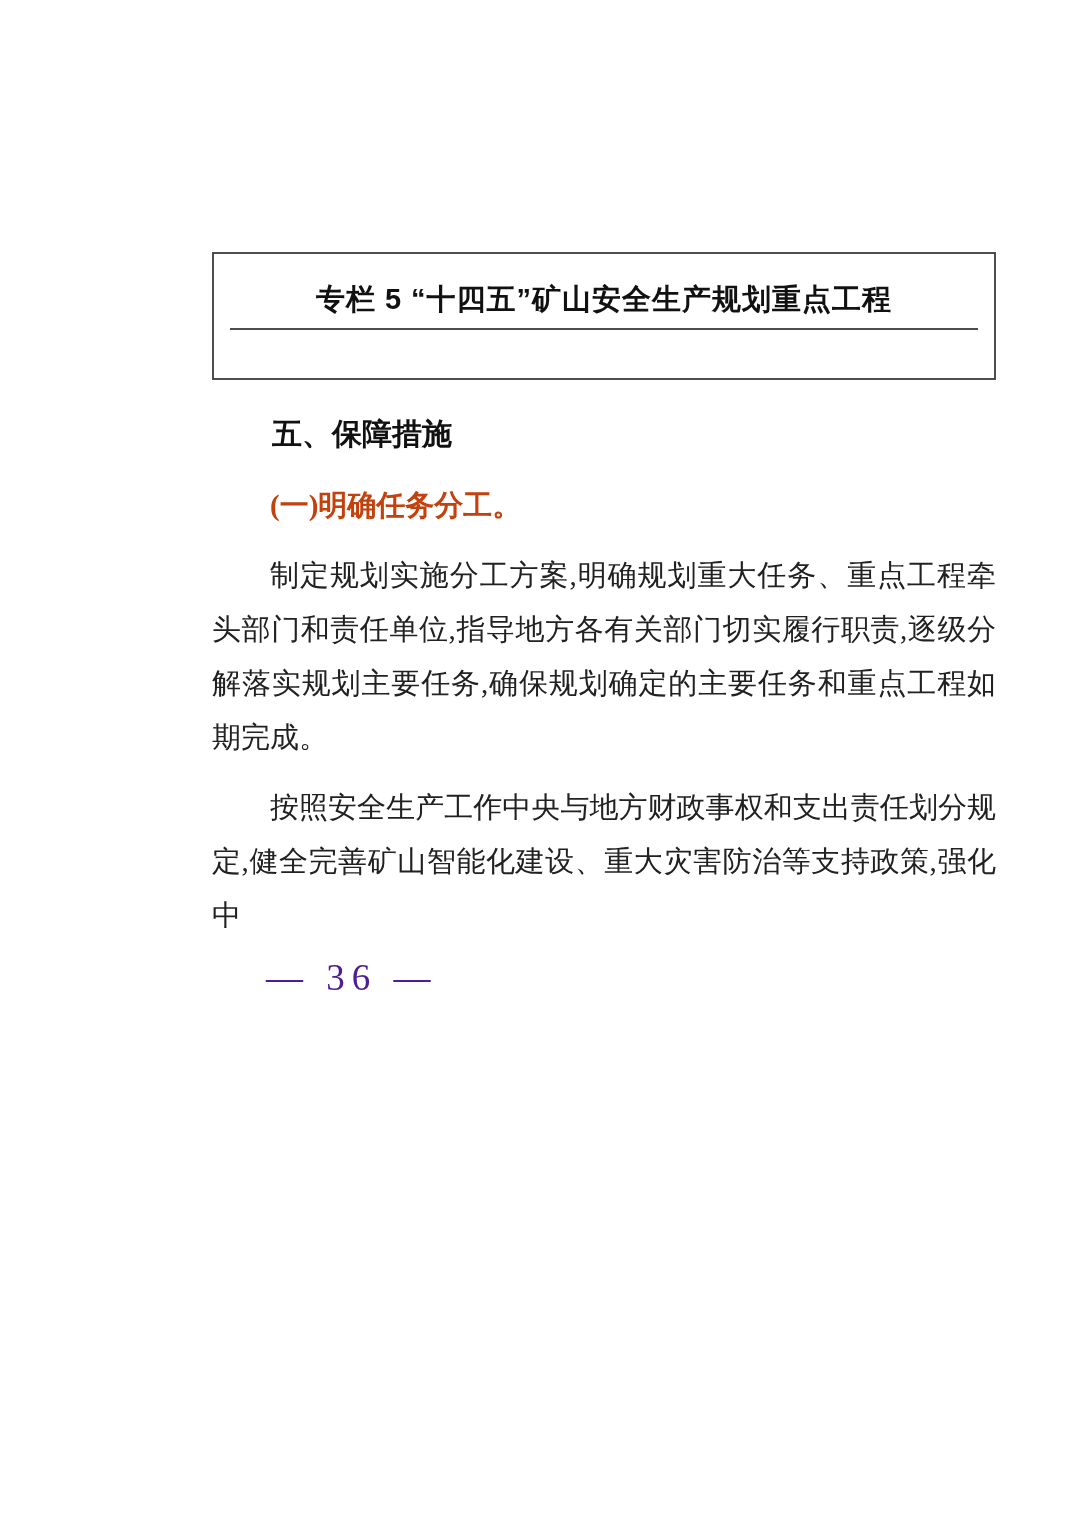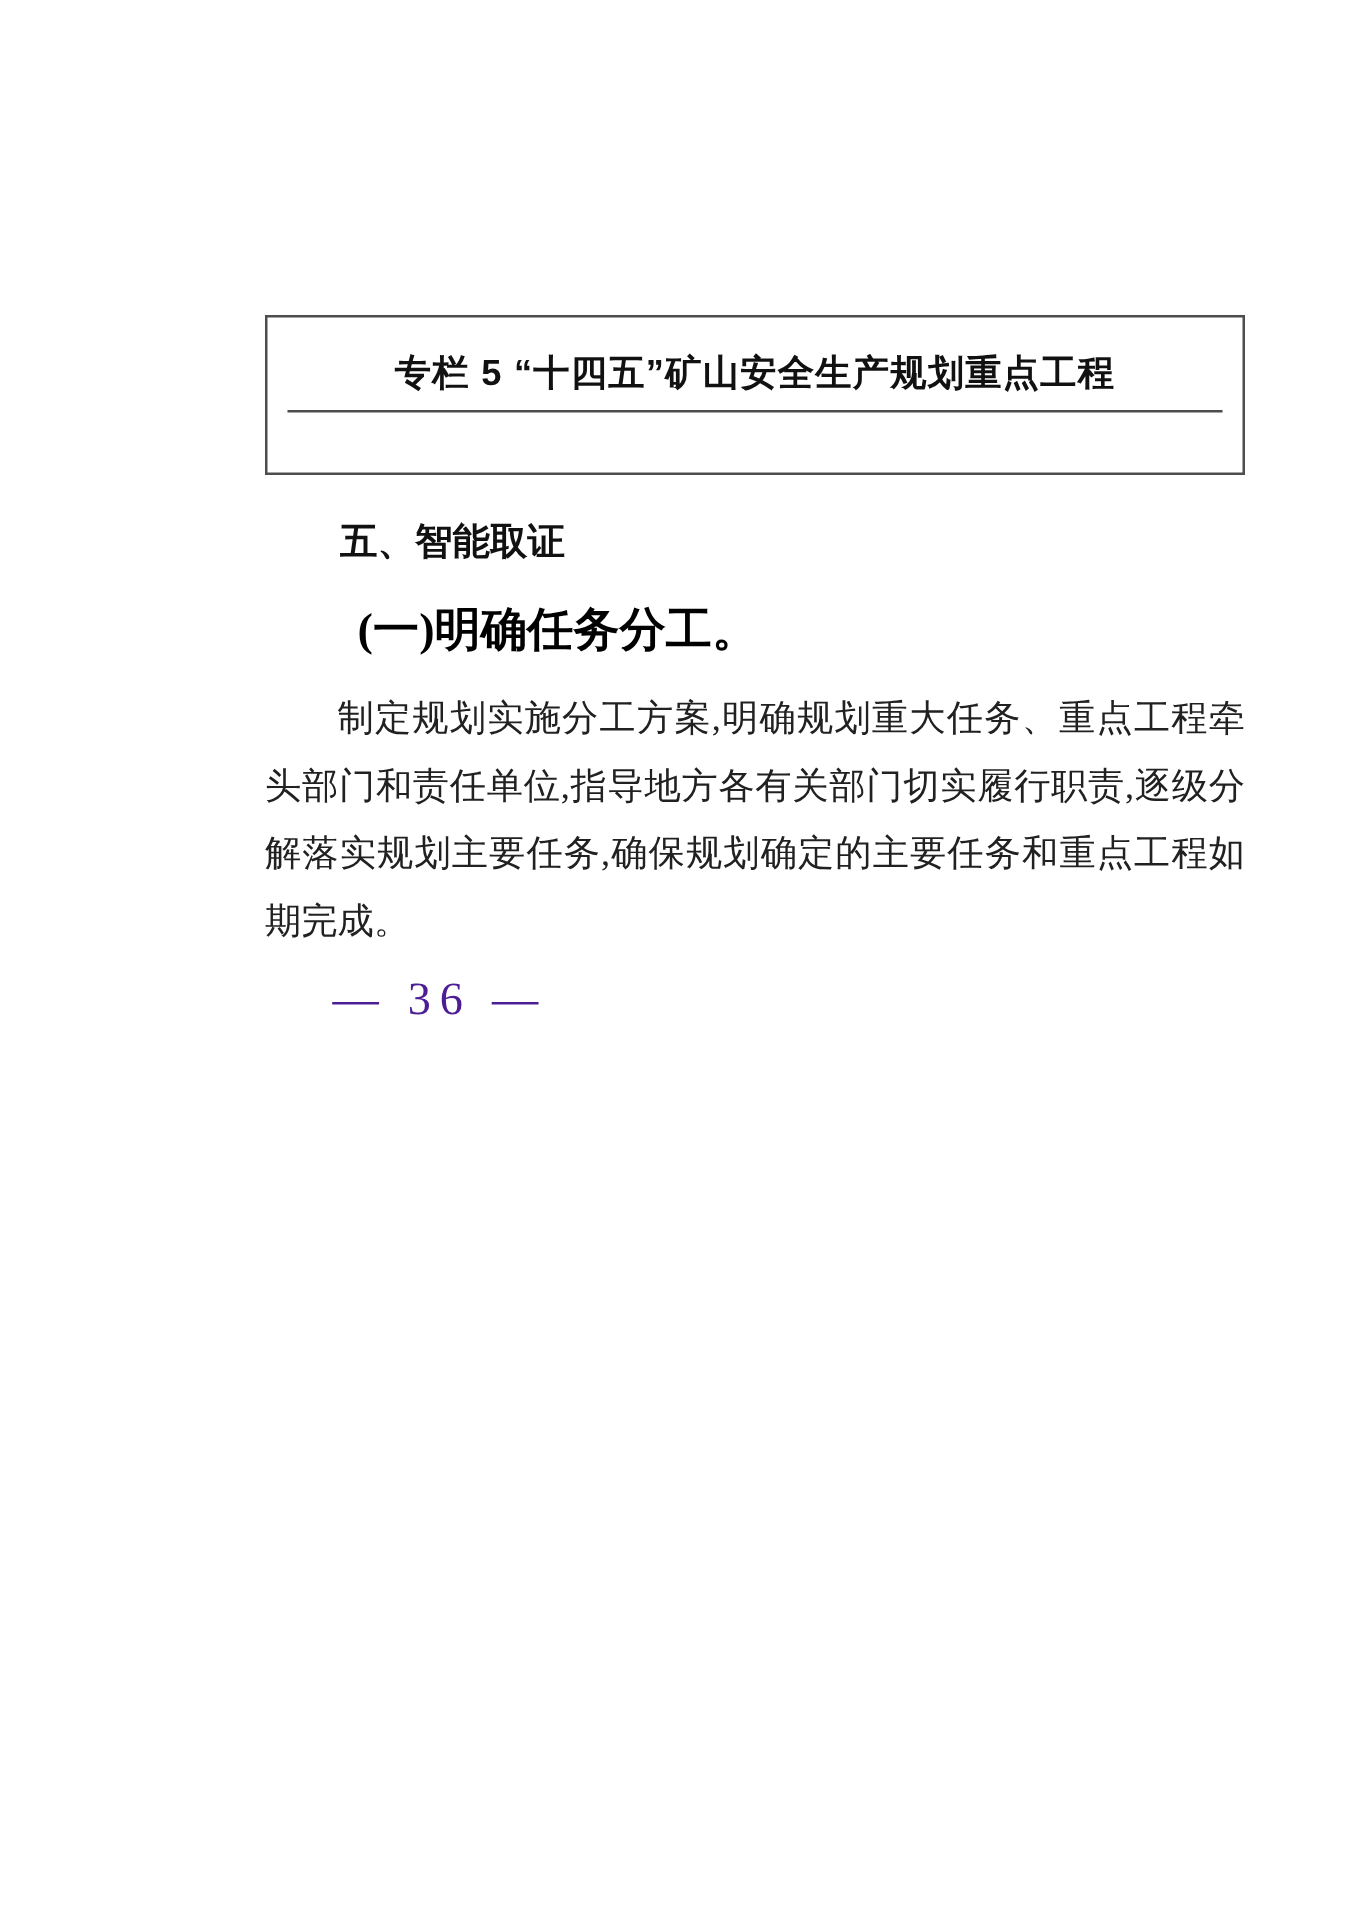--- a/index.html
+++ b/index.html
@@ -65,23 +65,23 @@
     font-family: "Liberation Sans", "DejaVu Sans", sans-serif;
     font-weight: 700;
     font-size: 30px;
     line-height: 56px;
     color: #111111;
     text-indent: 2em;
   }
 
   .sub-heading {
     font-weight: 700;
-    font-size: 37px;
+    font-size: 29px;
     line-height: 54px;
-    color: #000000;
+    color: #c2410c;
     text-indent: 2em;
   }
 
   .body-para {
     font-size: 29px;
     line-height: 54px;
     text-align: justify;
     text-justify: inter-ideograph;
     text-indent: 2em;
   }
@@ -105,26 +105,27 @@
 
 <div class="page">
   <div class="column">
 
     <div class="callout-box">
       <div class="box-title">专栏 5 “十四五”矿山安全生产规划重点工程</div>
       <div class="box-body">
       </div>
     </div>
 
-    <div class="section-heading">五、智能取证</div>
+    <div class="section-heading">五、保障措施</div>
 
     <div class="sub-heading">(一)明确任务分工。</div>
 
     <p class="body-para">制定规划实施分工方案,明确规划重大任务、重点工程牵头部门和责任单位,指导地方各有关部门切实履行职责,逐级分解落实规划主要任务,确保规划确定的主要任务和重点工程如期完成。</p>
 
 
+    <p class="body-para">按照安全生产工作中央与地方财政事权和支出责任划分规定,健全完善矿山智能化建设、重大灾害防治等支持政策,强化中</p>
 
     <div class="footer">
       <span class="page-number">— 36 —</span>
     </div>
 
   </div>
 </div>
 
 </body></html>

